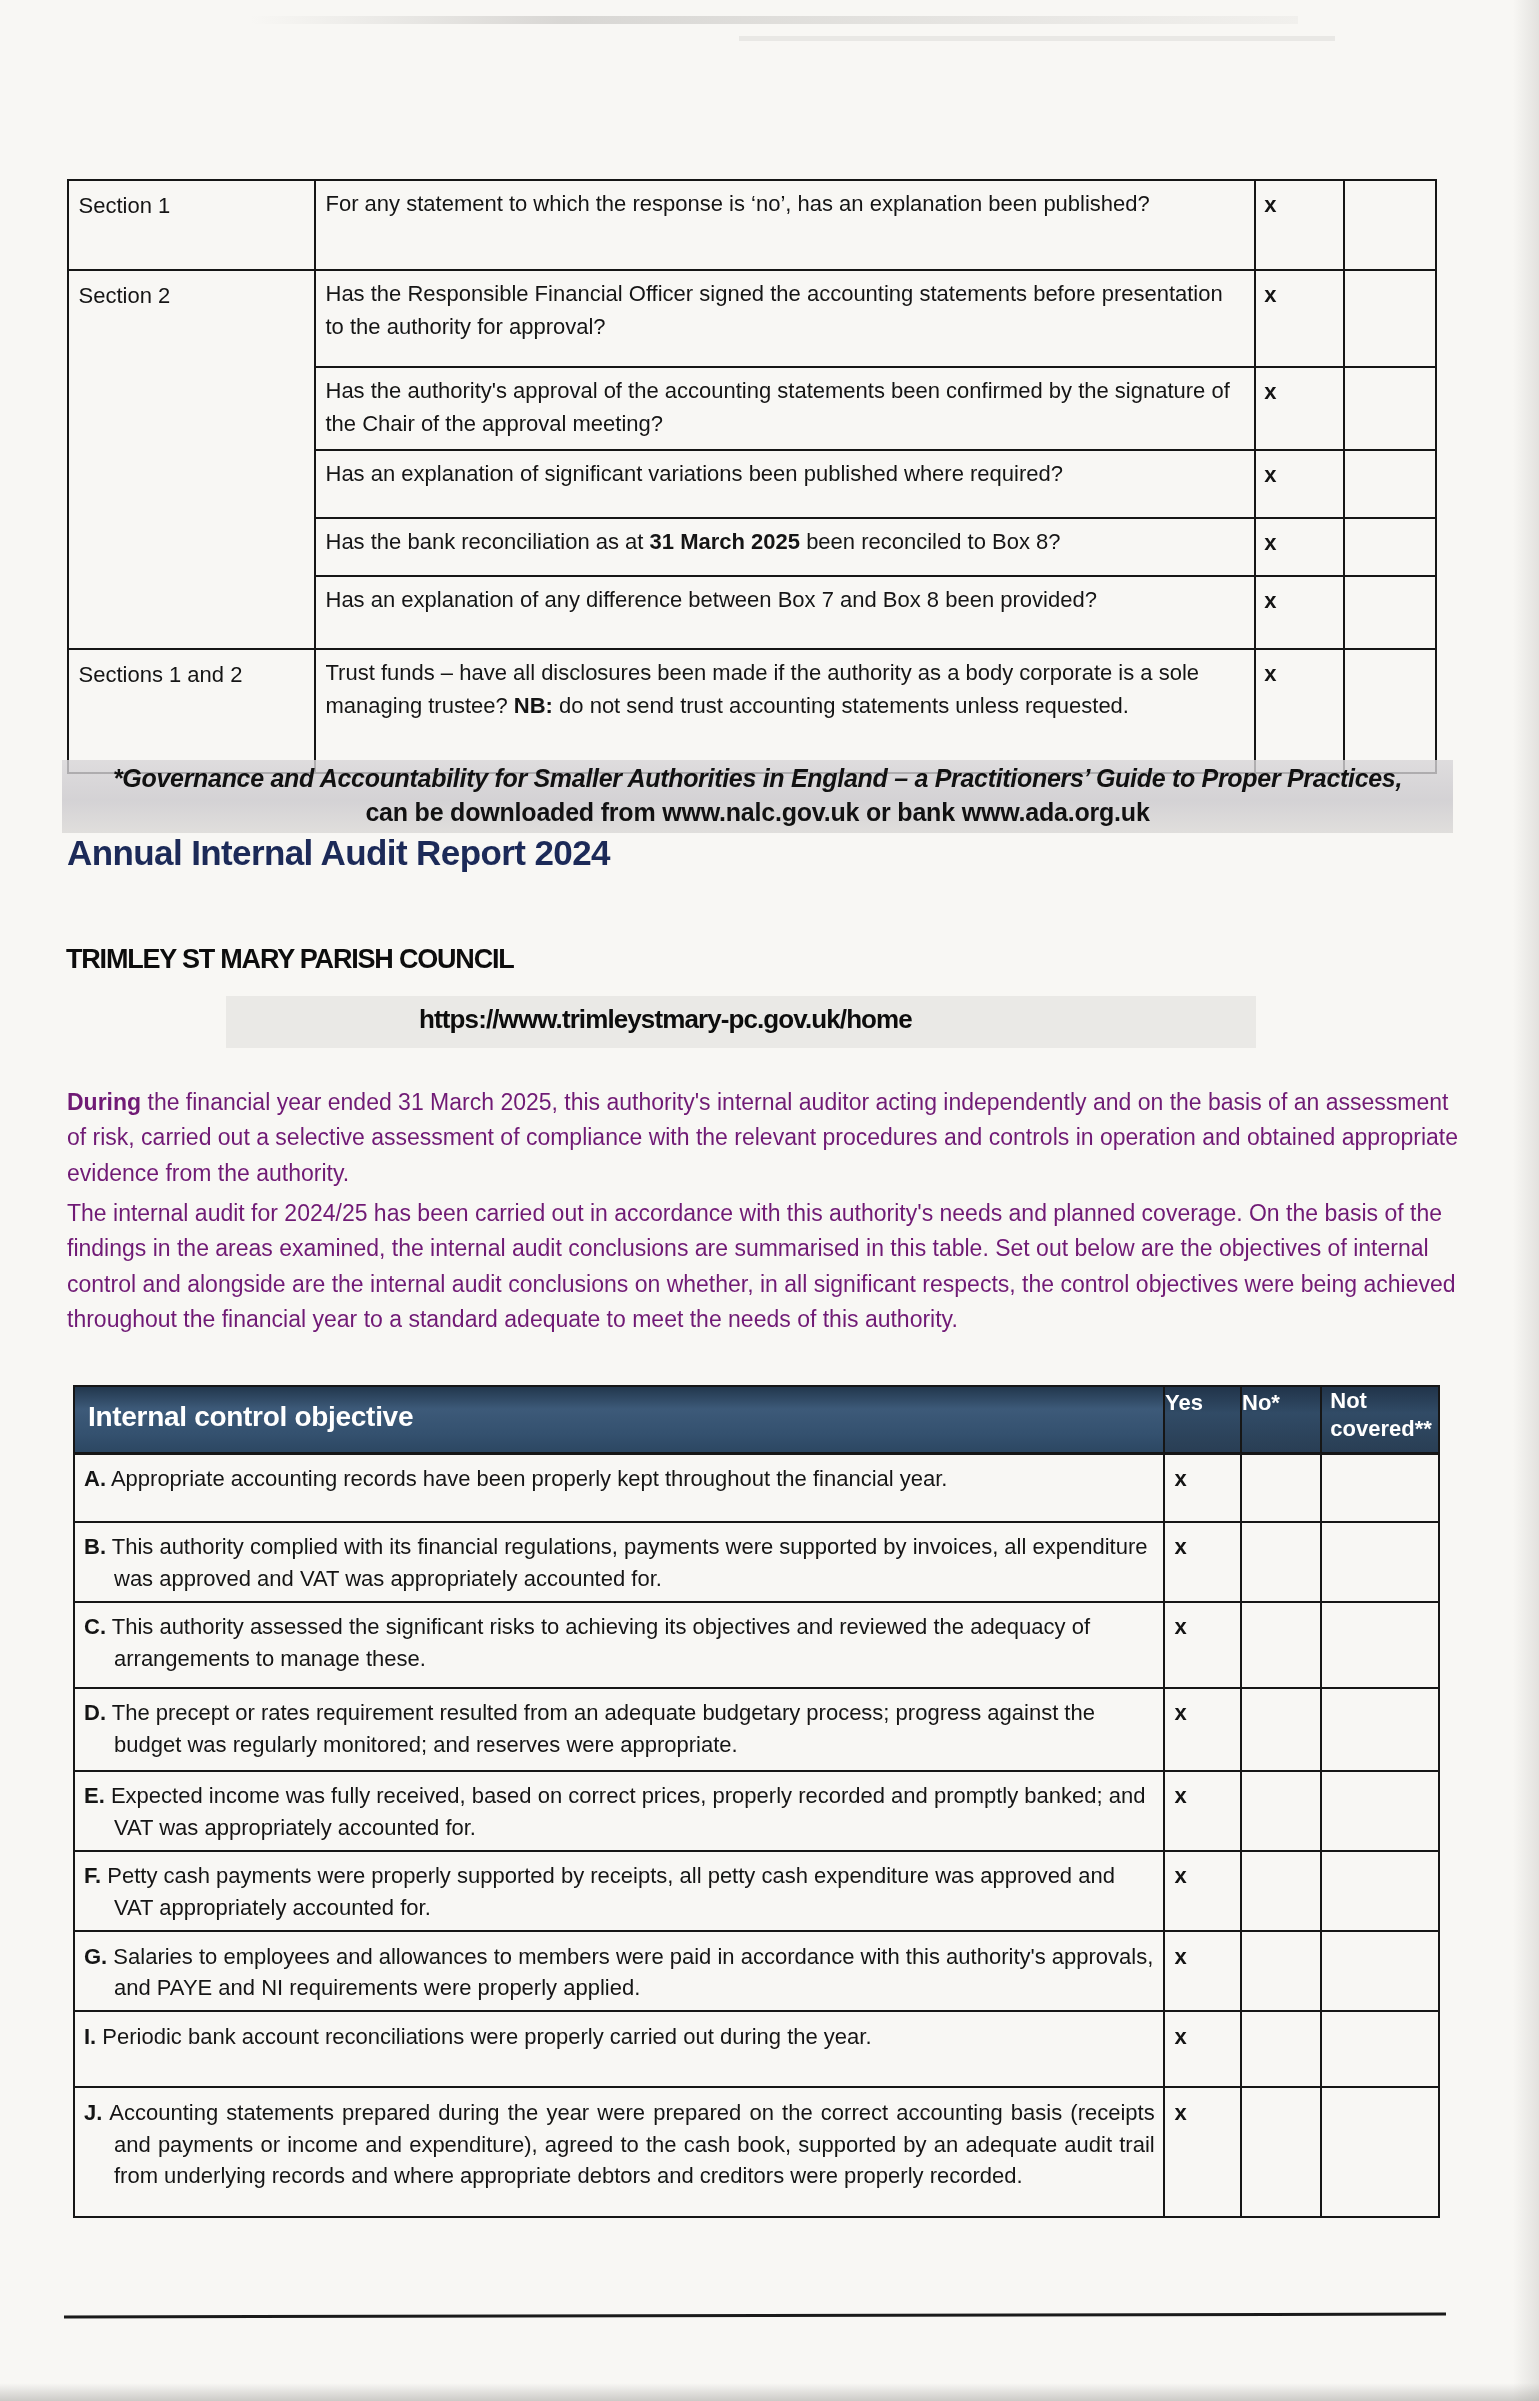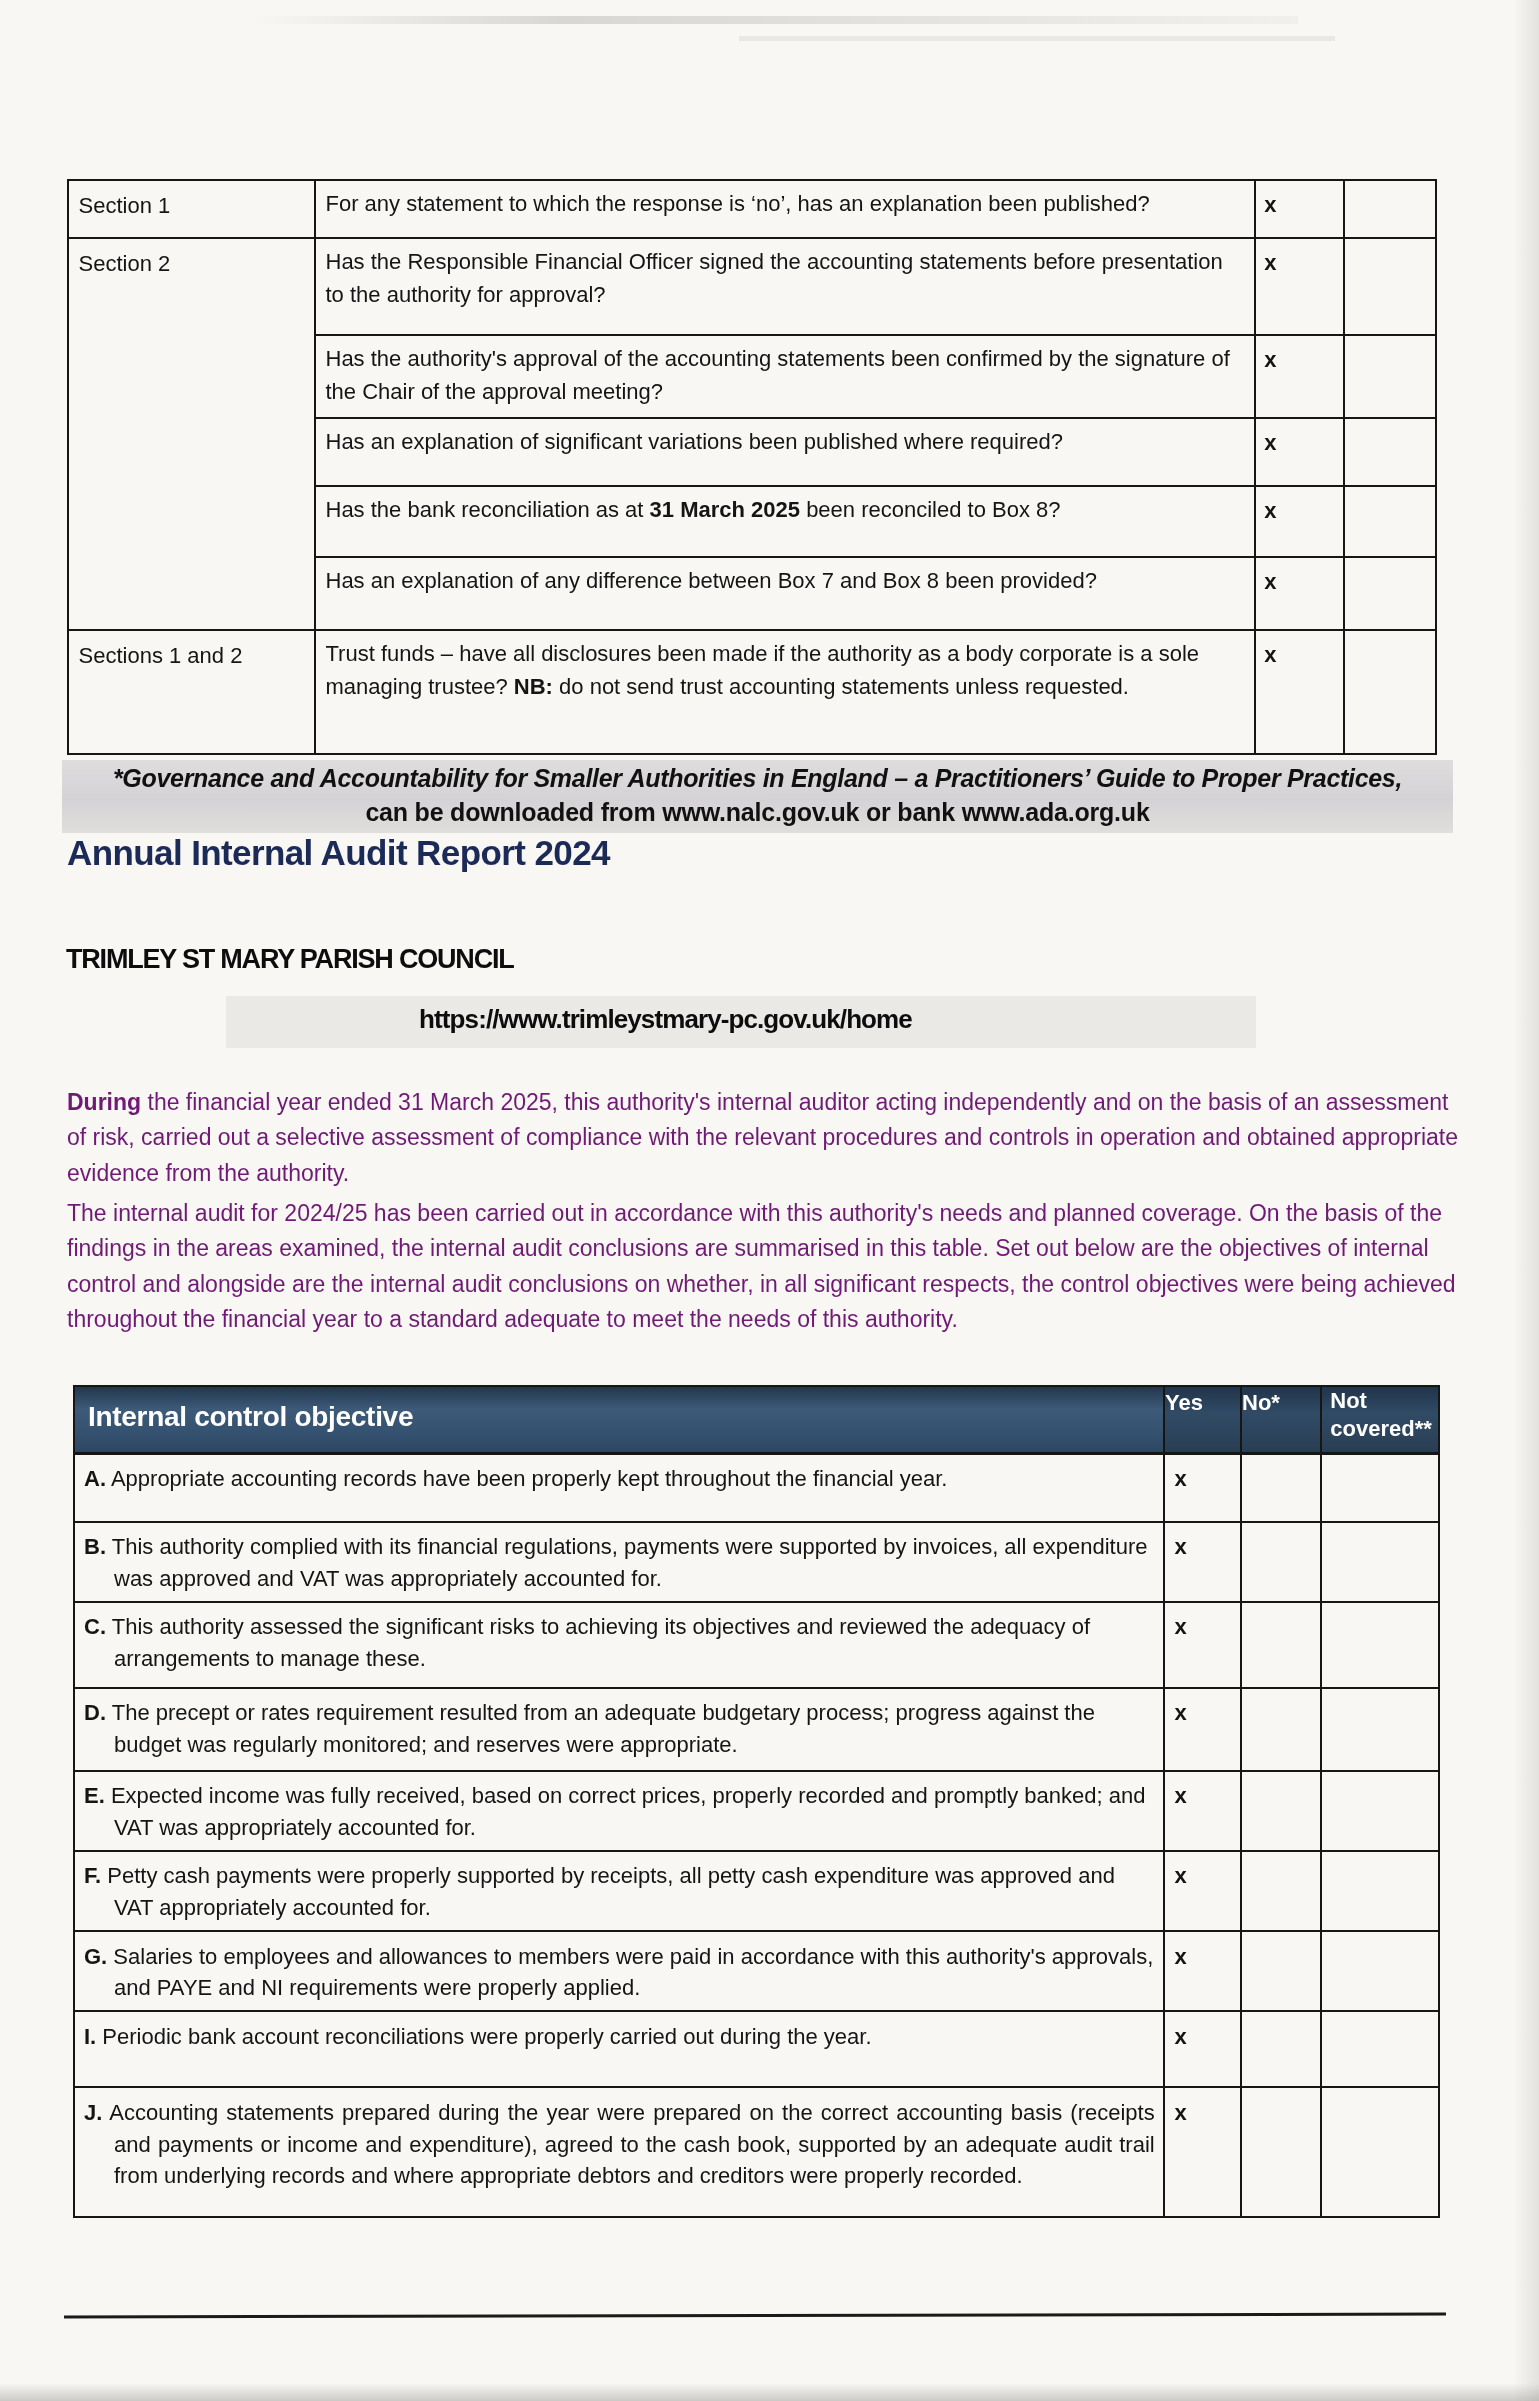--- a/index.html
+++ b/index.html
@@ -103,21 +103,21 @@
   <div class="scan-streak-top2"></div>
 
   <table class="t1">
     <colgroup>
         <col style="width:247px">
         <col style="width:940px">
         <col style="width:89px">
         <col style="width:92px">
       </colgroup>
     <tbody>
-      <tr style="height:58px">
+      <tr style="height:90px">
         <td class="sec">Section 1</td>
         <td class="q"><span>For any statement to which the response is ‘no’, has an explanation been published?</span><span class="b"></span><span></span></td>
         <td class="mk">x</td>
         <td></td>
       </tr>
       <tr style="height:97px">
         <td class="sec" rowspan="5">Section 2</td>
         <td class="q"><span>Has the Responsible Financial Officer signed the accounting statements before presentation to the authority for approval?</span><span class="b"></span><span></span></td>
         <td class="mk">x</td>
         <td></td>
@@ -125,21 +125,21 @@
       <tr style="height:83px">
         <td class="q"><span>Has the authority's approval of the accounting statements been confirmed by the signature of the Chair of the approval meeting?</span><span class="b"></span><span></span></td>
         <td class="mk">x</td>
         <td></td>
       </tr>
       <tr style="height:68px">
         <td class="q"><span>Has an explanation of significant variations been published where required?</span><span class="b"></span><span></span></td>
         <td class="mk">x</td>
         <td></td>
       </tr>
-      <tr style="height:71px">
+      <tr style="height:58px">
         <td class="q"><span>Has the bank reconciliation as at </span><span class="b">31 March 2025</span><span> been reconciled to Box 8?</span></td>
         <td class="mk">x</td>
         <td></td>
       </tr>
       <tr style="height:73px">
         <td class="q"><span>Has an explanation of any difference between Box 7 and Box 8 been provided?</span><span class="b"></span><span></span></td>
         <td class="mk">x</td>
         <td></td>
       </tr>
       <tr style="height:124px">

